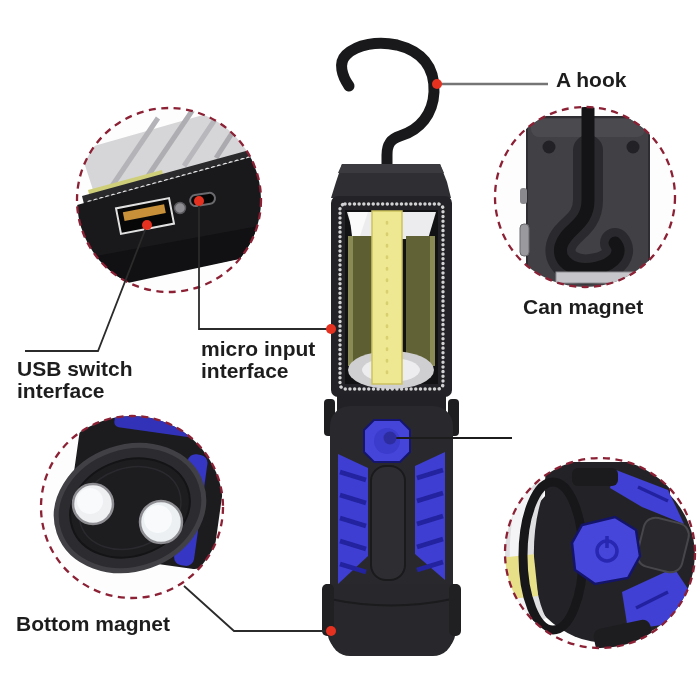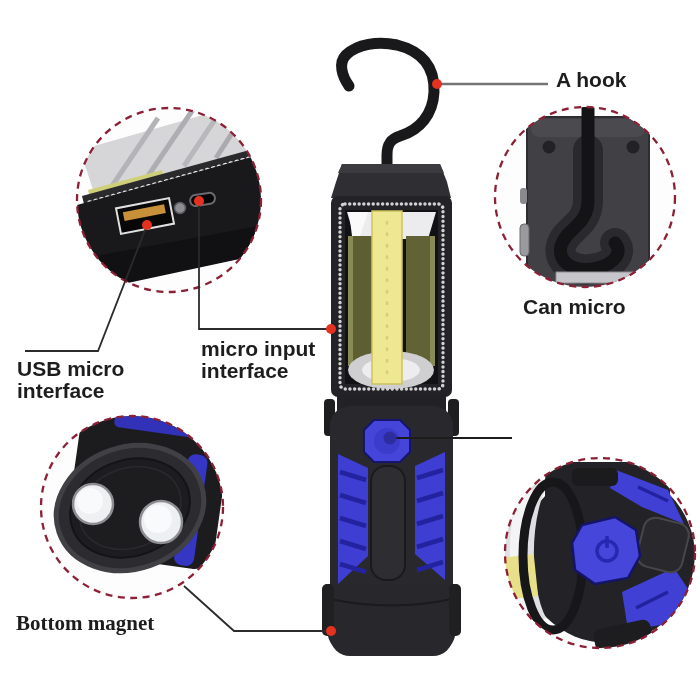--- a/index.html
+++ b/index.html
@@ -204,23 +204,23 @@
     <circle cx="147" cy="225" r="5" fill="#e5311f"></circle>
     <circle cx="199" cy="201" r="5" fill="#e5311f"></circle>
     <circle cx="331" cy="329" r="5" fill="#e5311f"></circle>
     <circle cx="331" cy="631" r="5" fill="#e5311f"></circle>
     <circle cx="390" cy="438" r="6.5" fill="#2d2da0"></circle>
   </g>
 </svg>
 
   <div class="callout-label lbl-21" style="left:556px;top:69px;">A hook</div>
 
-  <div class="callout-label lbl-21" style="left:523px;top:296px;">Can micro</div>
+  <div class="callout-label lbl-21" style="left:523px;top:296px;">Can magnet</div>
 
   <div class="callout-label lbl-20" style="left:201px;top:338px;">micro input
 interface</div>
 
-  <div class="callout-label lbl-20" style="left:17px;top:358px;">USB micro
+  <div class="callout-label lbl-20" style="left:17px;top:358px;">USB switch
 interface</div>
 
 
-  <div class="callout-label lbl-21" style="left:16px;top:613px;font-family:Liberation Serif, serif;">Bottom magnet</div>
+  <div class="callout-label lbl-21" style="left:16px;top:613px;">Bottom magnet</div>
 </div>
 
 </body></html>

